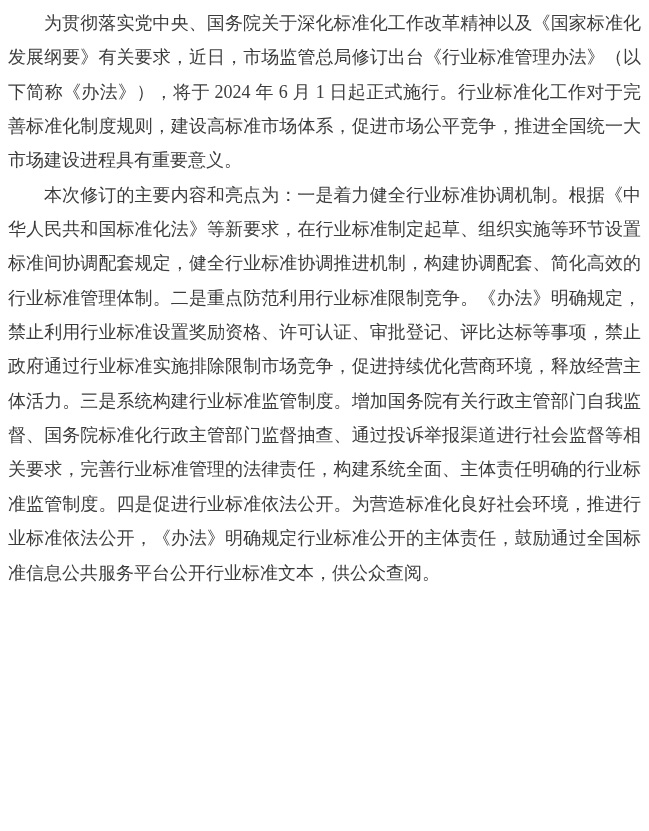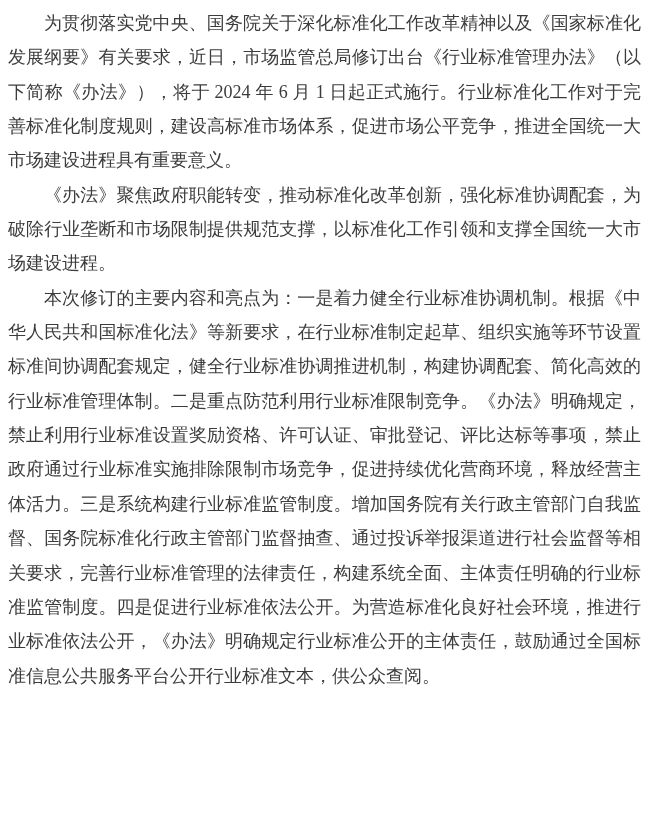--- a/index.html
+++ b/index.html
@@ -33,16 +33,15 @@
     padding: 0;
     text-indent: 2em;
   }
 </style>
 </head>
 <body>
 
 <div class="page">
   <div class="doc-body">
     <p>为贯彻落实党中央、国务院关于深化标准化工作改革精神以及《国家标准化发展纲要》有关要求，近日，市场监管总局修订出台《行业标准管理办法》（以下简称《办法》），将于 2024 年 6 月 1 日起正式施行。行业标准化工作对于完善标准化制度规则，建设高标准市场体系，促进市场公平竞争，推进全国统一大市场建设进程具有重要意义。</p>
-    <p>《办法》聚焦政府职能转变，推动标准化改革创新，强化标准协调配套，为破除行业垄断和市场限制提供规范支撑，以标准化工作引领和支撑全国统一大市场建设进程。</p>
     <p>本次修订的主要内容和亮点为：一是着力健全行业标准协调机制。根据《中华人民共和国标准化法》等新要求，在行业标准制定起草、组织实施等环节设置标准间协调配套规定，健全行业标准协调推进机制，构建协调配套、简化高效的行业标准管理体制。二是重点防范利用行业标准限制竞争。《办法》明确规定，禁止利用行业标准设置奖励资格、许可认证、审批登记、评比达标等事项，禁止政府通过行业标准实施排除限制市场竞争，促进持续优化营商环境，释放经营主体活力。三是系统构建行业标准监管制度。增加国务院有关行政主管部门自我监督、国务院标准化行政主管部门监督抽查、通过投诉举报渠道进行社会监督等相关要求，完善行业标准管理的法律责任，构建系统全面、主体责任明确的行业标准监管制度。四是促进行业标准依法公开。为营造标准化良好社会环境，推进行业标准依法公开，《办法》明确规定行业标准公开的主体责任，鼓励通过全国标准信息公共服务平台公开行业标准文本，供公众查阅。</p>
   </div>
 </div>
 
 </body></html>

